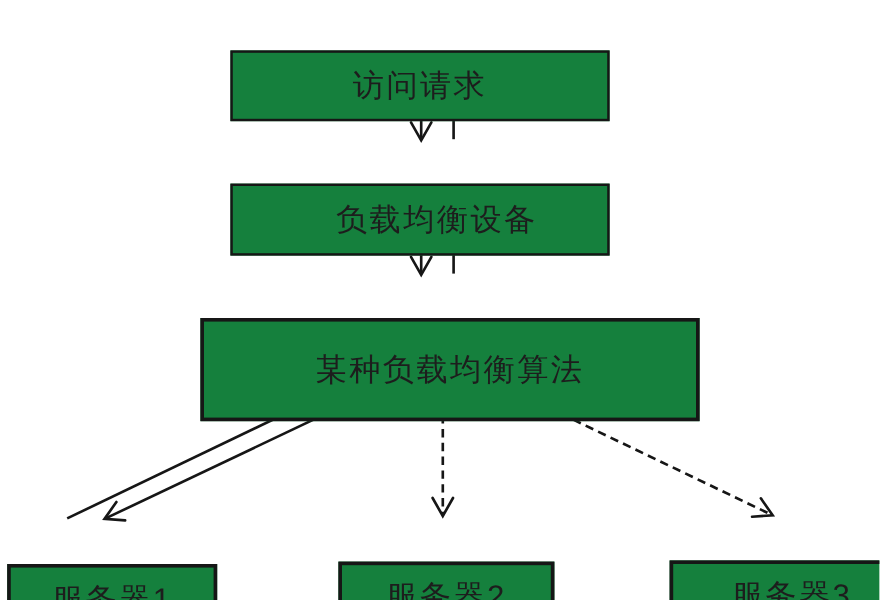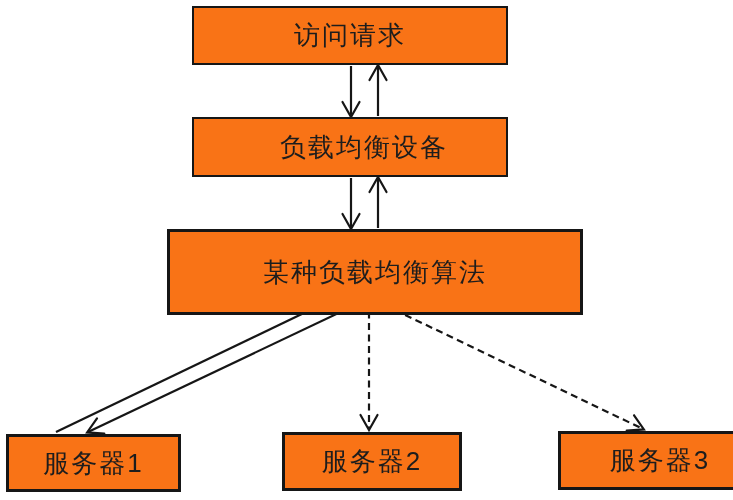--- a/index.html
+++ b/index.html
@@ -18,29 +18,30 @@
   .connector-layer {
     position: absolute;
     left: 0;
     top: 0;
     width: 733px;
     height: 500px;
   }
   .node {
     position: absolute;
     box-sizing: border-box;
-    background: #f97316;
+    background: #15803d;
     border: 2px solid #161616;
     display: flex;
     align-items: center;
     justify-content: center;
     font-size: 26px;
     letter-spacing: 2px;
     color: #1d1d1d;
     white-space: nowrap;
+    margin-top: 36px;
   }
   .node-access-request { left: 192px; top: 6px;   width: 316px; height: 59px; }
   .node-load-balancer  { left: 192px; top: 117px; width: 316px; height: 60px; padding-left: 28px; }
   .node-algorithm      { left: 167px; top: 229px; width: 416px; height: 86px; border-width: 3px; }
   .node-server-1       { left: 6px;   top: 434px; width: 175px; height: 58px; border-width: 3px; }
   .node-server-2       { left: 282px; top: 432px; width: 180px; height: 59px; border-width: 3px; }
   .node-server-3       { left: 558px; top: 431px; width: 204px; height: 59px; border-width: 3px; }
   .edge {
     stroke: #161616;
     stroke-width: 2.2;

